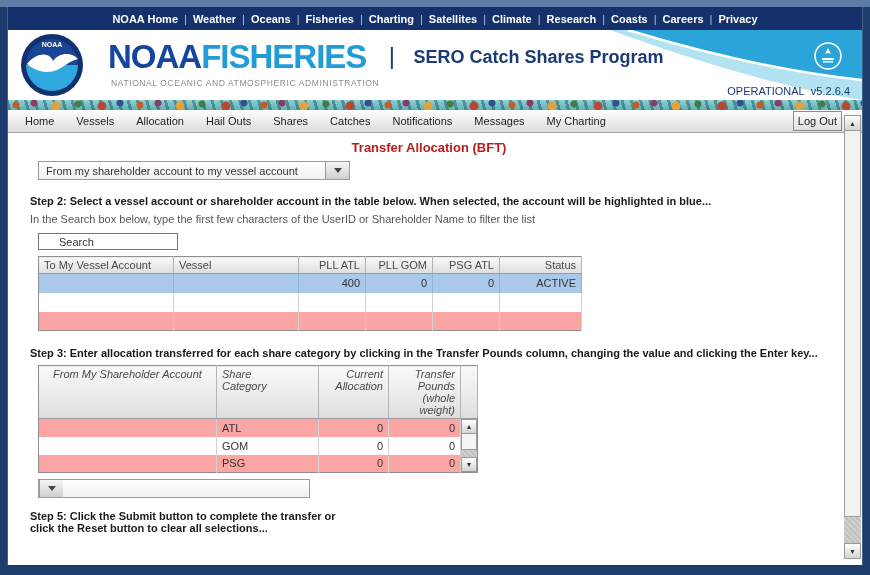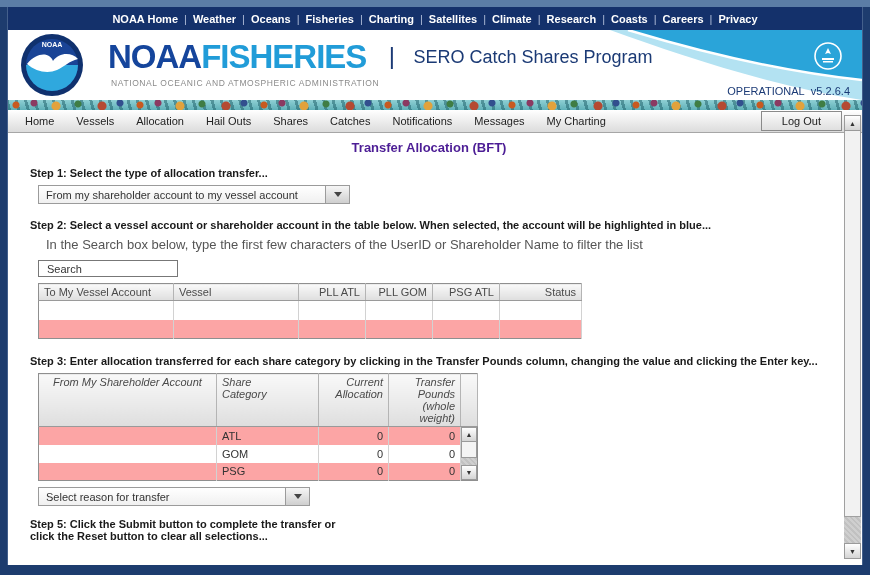--- a/index.html
+++ b/index.html
@@ -14,21 +14,21 @@
   .topnav a { color:#ffffff; font-size:11px; font-weight:bold; text-decoration:none; padding:0 6px; cursor:pointer; }
   .topnav .sep { color:#aebcd8; font-size:11px; }
 
   
   .header { height:70px; background:#ffffff; position:relative; overflow:hidden; }
   .logo { position:absolute; left:12px; top:3px; }
   .brandrow { position:absolute; left:100px; top:8px; white-space:nowrap; }
   .brand-noaa { font-size:33px; font-weight:bold; color:#15459c; letter-spacing:-1px; }
   .brand-fisheries { font-size:33px; font-weight:bold; color:#219cd8; letter-spacing:-1px; }
   .brand-sep { font-size:24px; color:#1b3a75; margin:0 14px 0 18px; vertical-align:4px; }
-  .brand-program { font-size:18px; font-weight:normal; color:#1b3a75; vertical-align:5px; }
+  .brand-program { font-size:18px; font-weight:bold; color:#1b3a75; vertical-align:5px; }
   .brand-sub { position:absolute; left:103px; top:48px; font-size:8.5px; color:#8b8b8b; letter-spacing:0.6px; }
   .swoosh { position:absolute; right:0; top:0; }
   .operational { position:absolute; right:12px; bottom:3px; font-size:11px; color:#1b3a75; }
 
   
   .fish-strip { height:10px;
     background-image:
       radial-gradient(circle at 8px 5px,  #c85a20 3px, transparent 4px),
       radial-gradient(circle at 26px 3px, #8b3a62 3px, transparent 4px),
       radial-gradient(circle at 48px 6px, #e2a23c 4px, transparent 5px),
@@ -37,35 +37,35 @@
       radial-gradient(circle at 112px 3px,#324f8e 3px, transparent 4px),
       repeating-linear-gradient(75deg, rgba(16,80,90,0.45) 0 3px, transparent 3px 9px),
       linear-gradient(#8fd0d4, #5fb0b8);
     background-size:124px 10px,124px 10px,124px 10px,124px 10px,124px 10px,124px 10px,auto,auto;
     background-repeat:repeat-x; }
 
   
   .menubar { height:23px; background:linear-gradient(#ffffff,#dcdcdc); border-bottom:1px solid #a6a6a6; display:flex; align-items:center; position:relative; font-size:11px; }
   .menubar a { color:#222222; text-decoration:none; padding:0 11px; cursor:pointer; }
   .menubar a:first-child { margin-left:6px; }
-  .logout { position:absolute; right:20px; top:1px; height:20px; line-height:18px; padding:0 20px; border:1px solid #8a8a8a; background:linear-gradient(#fbfbfb,#dfdfdf); color:#222; font-size:11px; cursor:pointer; }
+  .logout { position:absolute; right:20px; top:1px; height:20px; line-height:18px; padding:0 4px; border:1px solid #8a8a8a; background:linear-gradient(#fbfbfb,#dfdfdf); color:#222; font-size:11px; cursor:pointer; }
 
   
   .content { position:relative; height:432px; background:#ffffff; padding:0 34px 0 22px; overflow:hidden; }
-  .page-title { text-align:center; font-size:13px; font-weight:bold; color:#4c1d95; margin-top:7px; }
+  .page-title { text-align:center; font-size:13px; font-weight:bold; color:#b91c1c; margin-top:7px; }
   .step-label { font-size:11px; font-weight:bold; color:#1a1a1a; margin-top:12px; white-space:pre-line; }
-  .hint { font-size:13px; color:#555; margin:6px 0 0 16px; }
+  .hint { font-size:11px; color:#555; margin:6px 0 0 0; }
 
   .dropdown { display:flex; margin:6px 0 0 8px; height:19px; border:1px solid #9b9b9b; background:linear-gradient(#ffffff,#f0f0f0); width:312px; }
   .dropdown.short { width:272px; }
   .dd-text { flex:1; font-size:11px; color:#333; padding:3px 0 0 7px; overflow:hidden; white-space:nowrap; }
   .dd-btn { width:24px; border-left:1px solid #9b9b9b; background:linear-gradient(#f6f6f6,#cfcfcf); display:flex; align-items:center; justify-content:center; cursor:pointer; }
   .dd-arrow { width:0; height:0; border-left:4px solid transparent; border-right:4px solid transparent; border-top:5px solid #444; }
 
-  .search-box { display:block; margin:8px 0 0 8px; width:140px; height:17px; border:1px solid #777; font-size:11px; color:#333; padding:0 8px; font-family:"Liberation Sans",sans-serif; }
+  .search-box { display:block; margin:8px 0 0 8px; width:140px; height:17px; border:1px solid #777; font-size:11px; color:#333; padding:0 20px; font-family:"Liberation Sans",sans-serif; }
 
   table { border-collapse:collapse; margin:6px 11px 0 8px; font-size:11px; }
   .tbl { border:1px solid #8f8f8f; }
   .tbl th { background:linear-gradient(#f9f9f9,#dedede); color:#4a4a4a; font-weight:normal; border-right:1px solid #b4b4b4; border-bottom:1px solid #9a9a9a; padding:2px 5px; white-space:pre-line; }
   .tbl td { border-right:1px solid #d2d2d2; padding:2px 5px; color:#333; }
   .tbl .l { text-align:left; } .tbl .r { text-align:right; } .tbl .c { text-align:center; }
   .row-sel td { background:#a9c8ea; border-right:1px solid #93b4d8; }
   .row-alt td { background:#fca5a5; }
   .t1 col.c1{width:135px;} .t1 col.c2{width:125px;} .t1 col.c3{width:67px;} .t1 col.c4{width:67px;} .t1 col.c5{width:67px;} .t1 col.c6{width:82px;}
   .t1 td { height:19px; }
@@ -156,21 +156,20 @@
       <a>Catches</a>
       <a>Notifications</a>
       <a>Messages</a>
       <a>My Charting</a>
       <div class="logout">Log Out</div>
     </div>
 
     <div class="content">
       <div class="page-title">Transfer Allocation (BFT)</div>
 
-      <div class="step-label">Step 1: Select the type of allocation transfer...</div>
       <div class="dropdown">
         <span class="dd-text">From my shareholder account to my vessel account</span>
         <span class="dd-btn">
             <span class="dd-arrow"></span>
           </span>
       </div>
 
       <div class="step-label" style="margin-top:15px;">Step 2: Select a vessel account or shareholder account in the table below.  When selected, the account will be highlighted in blue...</div>
       <div class="hint">In the Search box below, type the first few characters of the UserID or Shareholder Name to filter the list</div>
       <input class="search-box" type="text" value="Search" style="">
@@ -188,20 +187,28 @@
           <tr>
             <th class="l">To My Vessel Account</th>
             <th class="l">Vessel</th>
             <th class="r">PLL ATL</th>
             <th class="r">PLL GOM</th>
             <th class="r">PSG ATL</th>
             <th class="r">Status</th>
           </tr>
         </thead>
         <tbody>
+          <tr class="row-sel">
+            <td class="l"></td>
+            <td class="l"></td>
+            <td class="r">400</td>
+            <td class="r">0</td>
+            <td class="r">0</td>
+            <td class="r">ACTIVE</td>
+          </tr>
           <tr>
             <td></td>
               <td></td>
               <td></td>
               <td></td>
               <td></td>
               <td></td>
           </tr>
           <tr class="row-alt" style="height:16px;">
             <td style="height:15px;"></td>
@@ -260,21 +267,20 @@
           <tr class="row-alt">
             <td class="l"></td>
             <td class="l">PSG</td>
             <td class="r">0</td>
             <td class="r">0</td>
           </tr>
         </tbody>
       </table>
 
       <div class="dropdown short">
-        <span class="dd-text">Select reason for transfer</span>
         <span class="dd-btn">
             <span class="dd-arrow"></span>
           </span>
       </div>
 
       <div class="step-label">Step 5: Click the Submit button to complete the transfer or
 click the Reset button to clear all selections...</div>
 
     </div>
 

